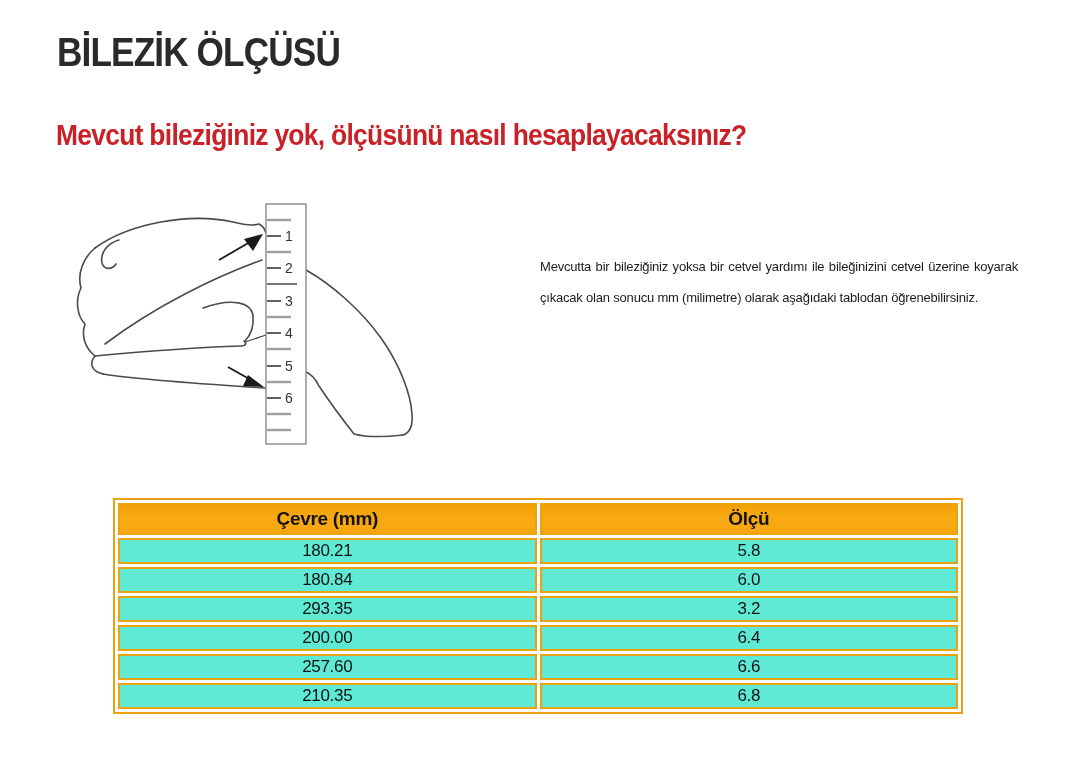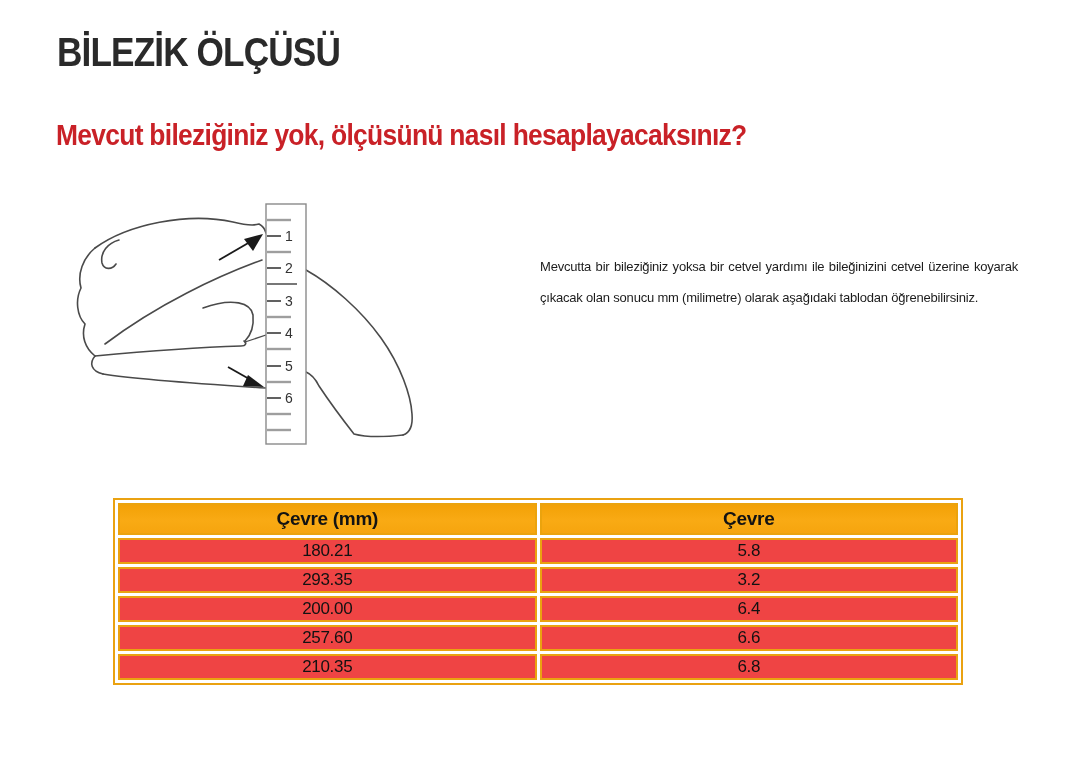--- a/index.html
+++ b/index.html
@@ -73,21 +73,21 @@
     text-align: center;
     letter-spacing: -0.3px;
     margin-top: 40px;
   }
   table.size-table td {
     border: 2px solid #eaa211;
     height: 20px;
     font-size: 17px;
     color: #121212;
     text-align: center;
-    background: #ef4444;
+    background: #5eead4;
     letter-spacing: -0.3px;
   }
   .col-half { width: 50%; }
 </style>
 </head>
 <body>
 
 <div class="page">
 
   <div class="page-title">BİLEZİK ÖLÇÜSÜ</div>
@@ -164,29 +164,33 @@
       <polygon points="191,191 175,179 170,190" fill="#1a1a1a"></polygon>
     </g>
   </svg>
 
   <div class="description">Mevcutta bir bileziğiniz yoksa bir cetvel yardımı ile bileğinizini cetvel üzerine koyarak çıkacak olan sonucu mm (milimetre) olarak aşağıdaki tablodan öğrenebilirsiniz.</div>
 
   <table class="size-table">
     <thead>
       <tr>
         <th class="col-half">Çevre (mm)</th>
-        <th class="col-half">Çevre</th>
+        <th class="col-half">Ölçü</th>
       </tr>
     </thead>
     <tbody>
       <tr>
         <td>180.21</td>
         <td>5.8</td>
       </tr>
       <tr>
+        <td>180.84</td>
+        <td>6.0</td>
+      </tr>
+      <tr>
         <td>293.35</td>
         <td>3.2</td>
       </tr>
       <tr>
         <td>200.00</td>
         <td>6.4</td>
       </tr>
       <tr>
         <td>257.60</td>
         <td>6.6</td>

